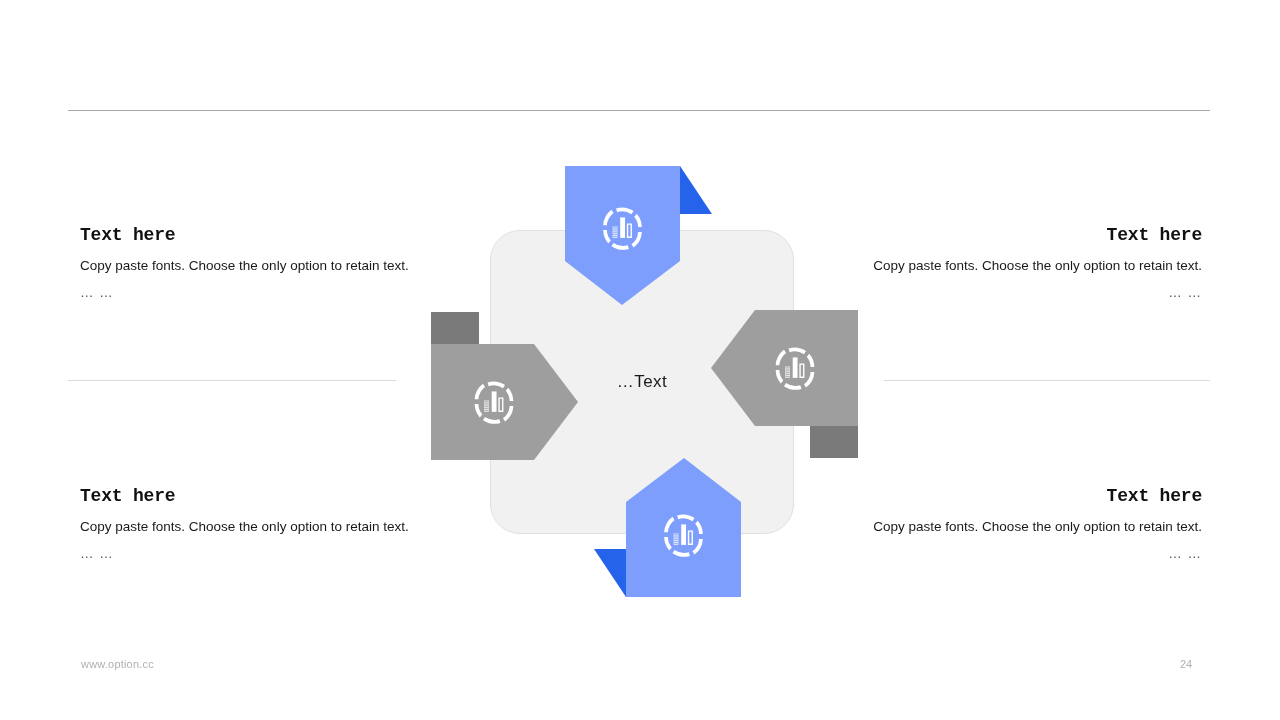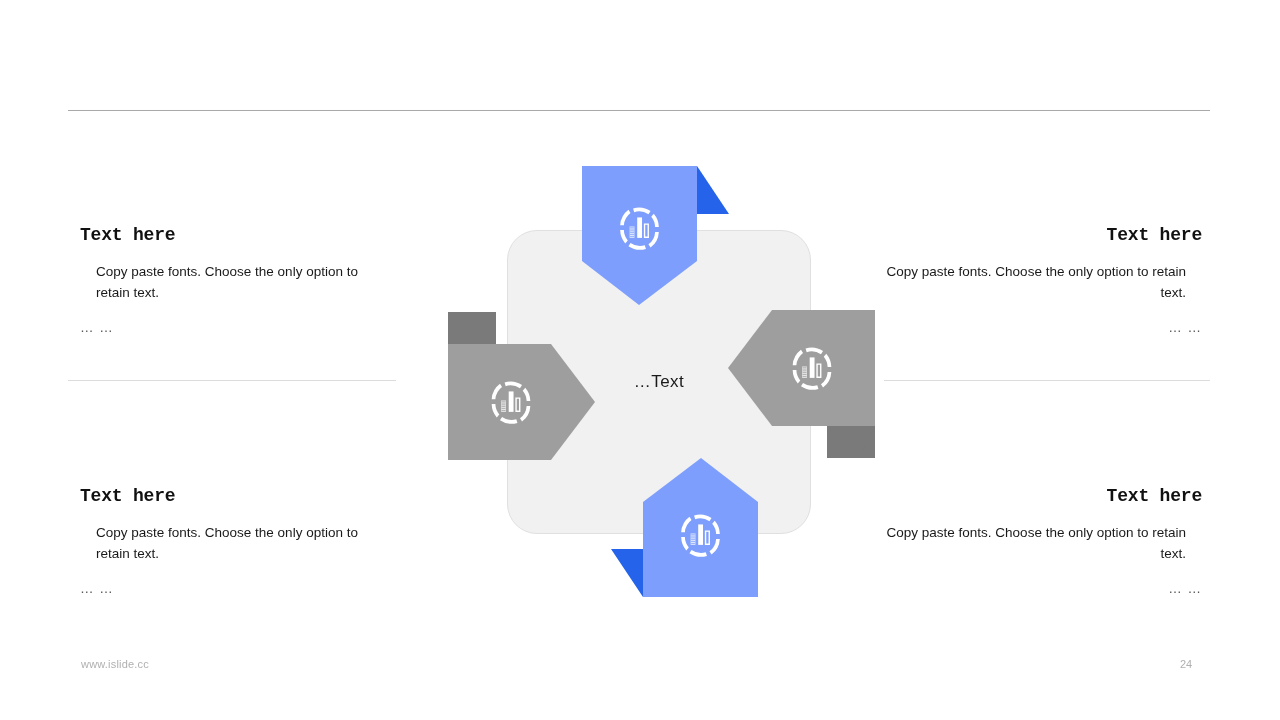--- a/index.html
+++ b/index.html
@@ -58,37 +58,37 @@
   .block h2 {
     margin: 0 0 10px 0;
     font-size: 18px;
     font-weight: bold;
     letter-spacing: -0.2px;
     color: #111111;
     line-height: 1.1;
     font-family: Liberation Mono, monospace;
   }
   .block p.body {
-    margin: 16px;
+    margin: 0;
     font-size: 13.5px;
     line-height: 1.55;
     color: #1a1a1a;
   }
   .block p.dots {
     margin: 8px 0 0 0;
     font-size: 13.5px;
     line-height: 1.2;
     color: #555555;
     letter-spacing: 1px;
   }
 
   
   .diagram {
     position: absolute;
-    left: 449px;
+    left: 432px;
     top: 170px;
     width: 420px;
     height: 420px;
   }
   .center-card {
     position: absolute;
     left: 58px;
     top: 60px;
     width: 304px;
     height: 304px;
@@ -281,14 +281,14 @@
             <rect x="-82" y="54" width="34" height="6"></rect>
             <rect x="-82" y="70" width="34" height="6"></rect>
           </g>
         </g>
       </g>
     </svg>
   </div>
 
 </div>
 
-<div class="footer-url">www.islide.cc</div>
+<div class="footer-url">www.option.cc</div>
 <div class="footer-page">24</div>
 
 </body></html>

